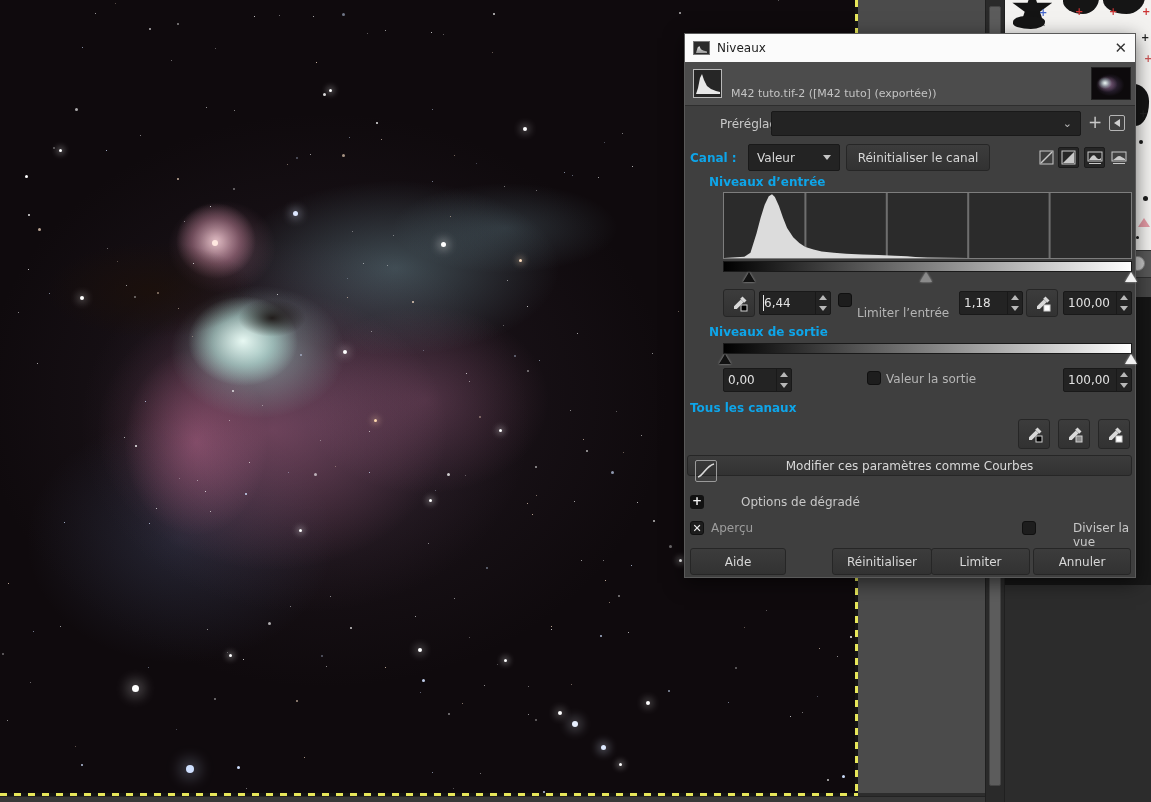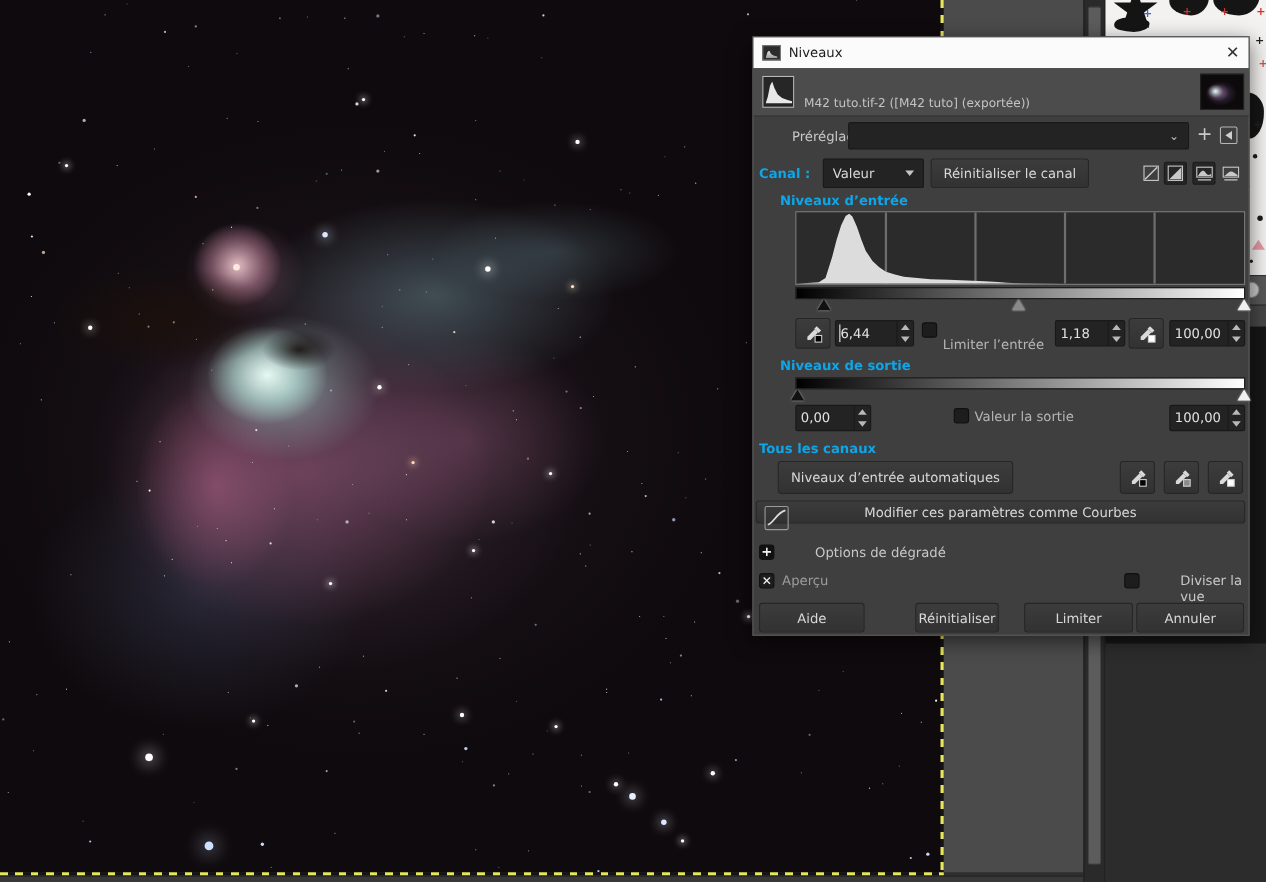--- a/index.html
+++ b/index.html
@@ -168,21 +168,21 @@
   #gradient-expander-icon:after { content:"+"; }
   #gradient-options-label { position:absolute; left:26px; top:461px; }
   #preview-checkbox { left:5px; top:487px; }
   #preview-label { position:absolute; left:26px; top:487px; color:#9d9d9d; }
   #splitview-checkbox { left:337px; top:487px; }
   #splitview-label { position:absolute; left:358px; top:487px; }
 
   
   .bottom-btn { position:absolute; top:514px; height:27px; }
   #help-btn   { left:5px;   width:96px; }
-  #reset-btn  { left:147px; width:76px; }
+  #reset-btn  { left:147px; width:100px; }
   #ok-btn     { left:246px; width:99px; }
   #cancel-btn { left:348px; width:98px; }
 
   .dim { color:#b5b5b5; }
 </style>
 </head>
 <body>
 
 <div id="stage">
 
@@ -619,21 +619,20 @@
     <div class="dim" style="position:absolute;left:201px;top:338px;">Valeur la sortie</div>
     <div class="spinbox gimp-entry" style="left:378px;top:334px;width:69px;">
       <div class="val"><span>100,00</span></div>
       <div class="spin-arrows">
           <div class="up"></div>
           <div class="down"></div>
         </div>
     </div>
 
     <div id="allchan-heading" class="bold-label">Tous les canaux</div>
-    <div id="auto-input-btn" class="gimp-button">Niveaux d’entrée automatiques</div>
     <div class="picker-btn gimp-button" style="left:333px;top:385px;height:30px;">
       <svg width="17" height="17" viewBox="0 0 17 17">
           <path d="M11.5 1.5 L15.5 5.5 L13.2 7.8 L9.2 3.8 Z" fill="#d9d9d9"></path>
           <path d="M9.8 4.4 L3 11.2 L3 14 L5.8 14 L12.6 7.2 Z" fill="#d9d9d9"></path>
           <rect x="10" y="10" width="6" height="6" fill="#000" stroke="#cfcfcf"></rect>
         </svg>
     </div>
     <div class="picker-btn gimp-button" style="left:373px;top:385px;height:30px;">
       <svg width="17" height="17" viewBox="0 0 17 17">
           <path d="M11.5 1.5 L15.5 5.5 L13.2 7.8 L9.2 3.8 Z" fill="#d9d9d9"></path>

